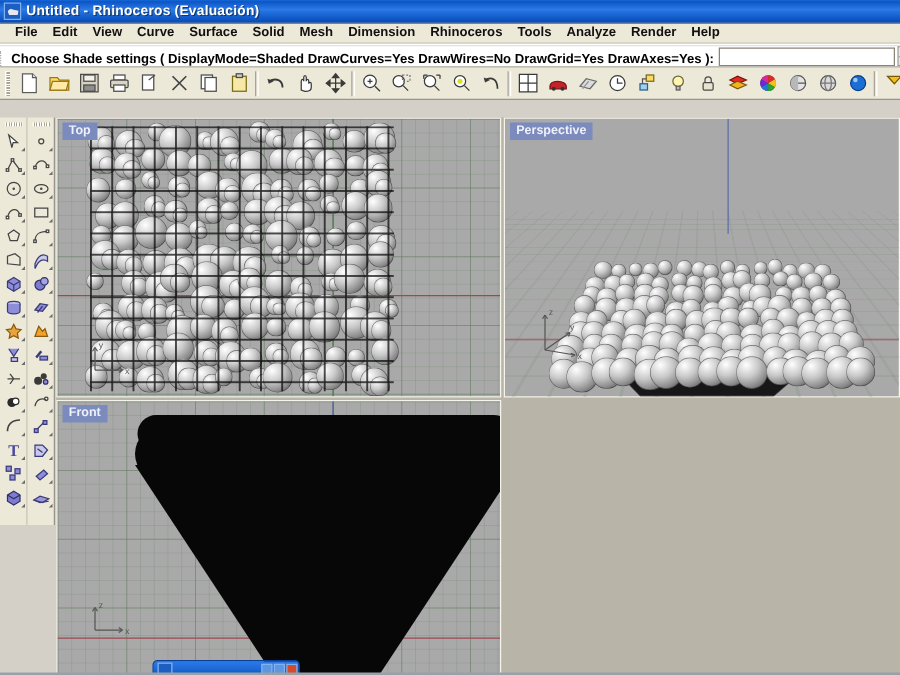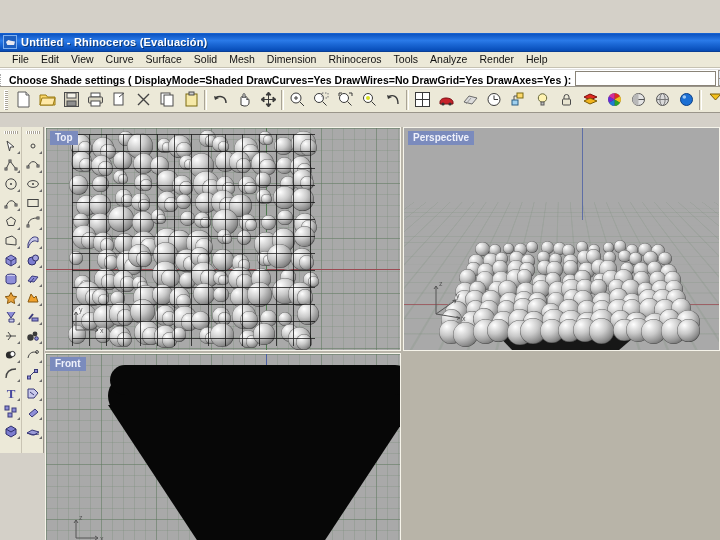--- a/index.html
+++ b/index.html
@@ -12,21 +12,20 @@
   #app { position: relative; width: 720px; height: 540px; background: #d4d0c8; }
 
   
   .titlebar {
     height: 19px;
     background: linear-gradient(180deg,#1667d8 0%,#0d55c4 8%,#2a7ae8 42%,#1d6ad8 60%,#0a51bd 92%,#084bb3 100%);
     display: flex; align-items: center;
     padding-left: 3px;
     color: #fff;
     border-bottom: 1px solid #0a3f95;
-    margin-top: 33px;
   }
   .titlebar .tb-icon {
     width: 14px; height: 14px; margin-right: 4px;
     background: #1d5fc0;
     border: 1px solid #7fb0ef;
     position: relative; flex: 0 0 auto;
   }
   .titlebar .tb-icon:before {
     content: ""; position: absolute; left: 2px; top: 4px;
     width: 9px; height: 5px;
@@ -44,21 +43,21 @@
   .menubar {
     height: 16px;
     background: #ece9d8;
     display: flex; align-items: center;
     padding-left: 6px;
     border-bottom: 1px solid #c6c2b2;
   }
   .menubar .mi {
     font-size: 10.5px; color: #111;
     padding: 0 6px; line-height: 15px;
-    white-space: nowrap; cursor: default;
+    white-space: nowrap; cursor: default; font-weight: bold;
   }
 
   
   .cmdarea {
     background: #fff;
     border-top: 1px solid #fff;
     border-bottom: 1px solid #9a958a;
     padding: 0;
   }
   .cmd-row {

